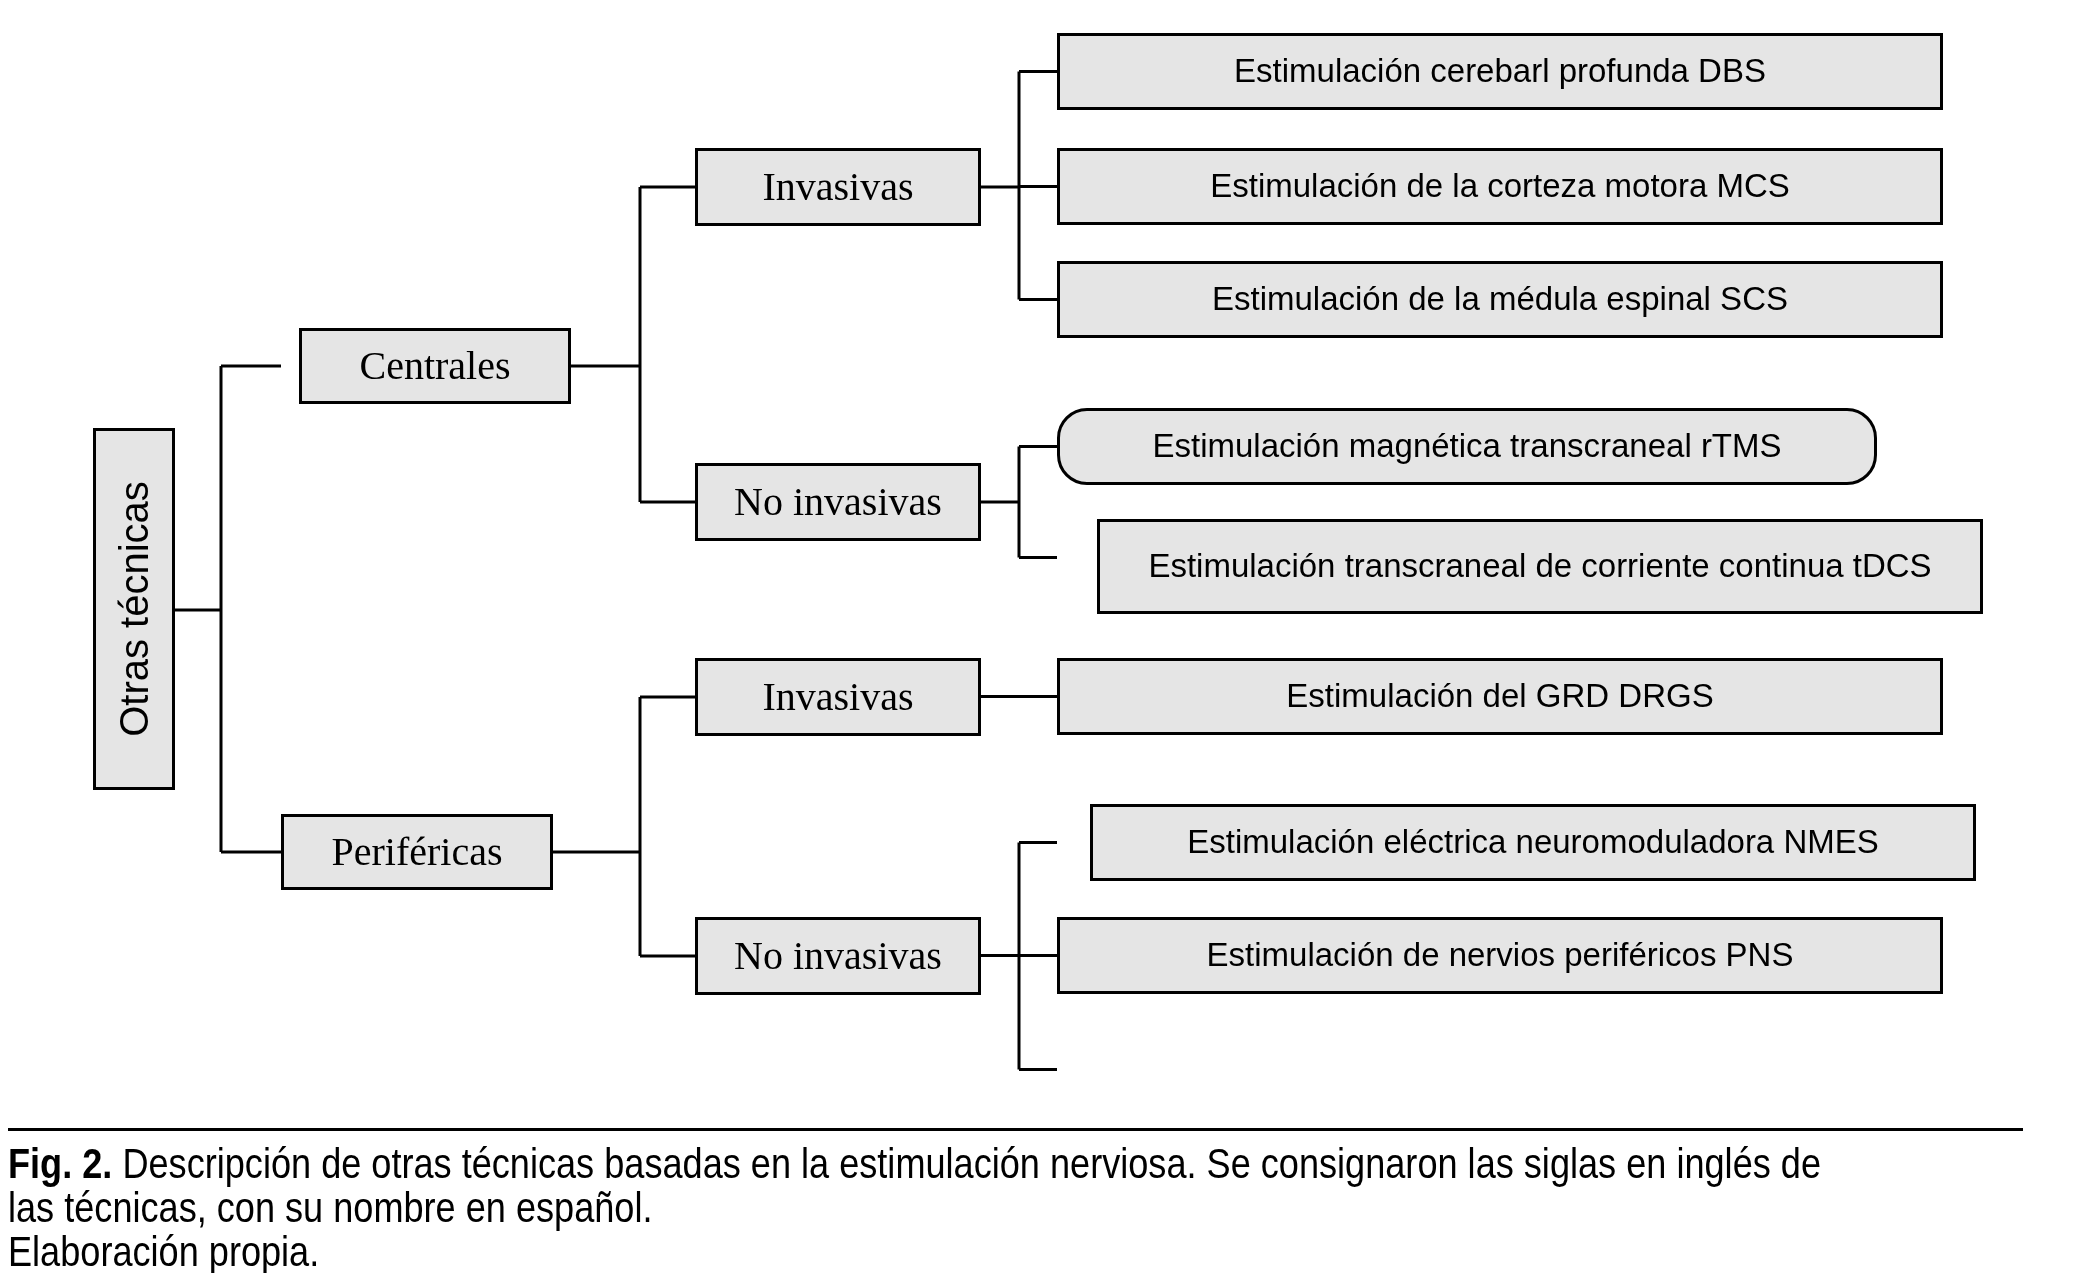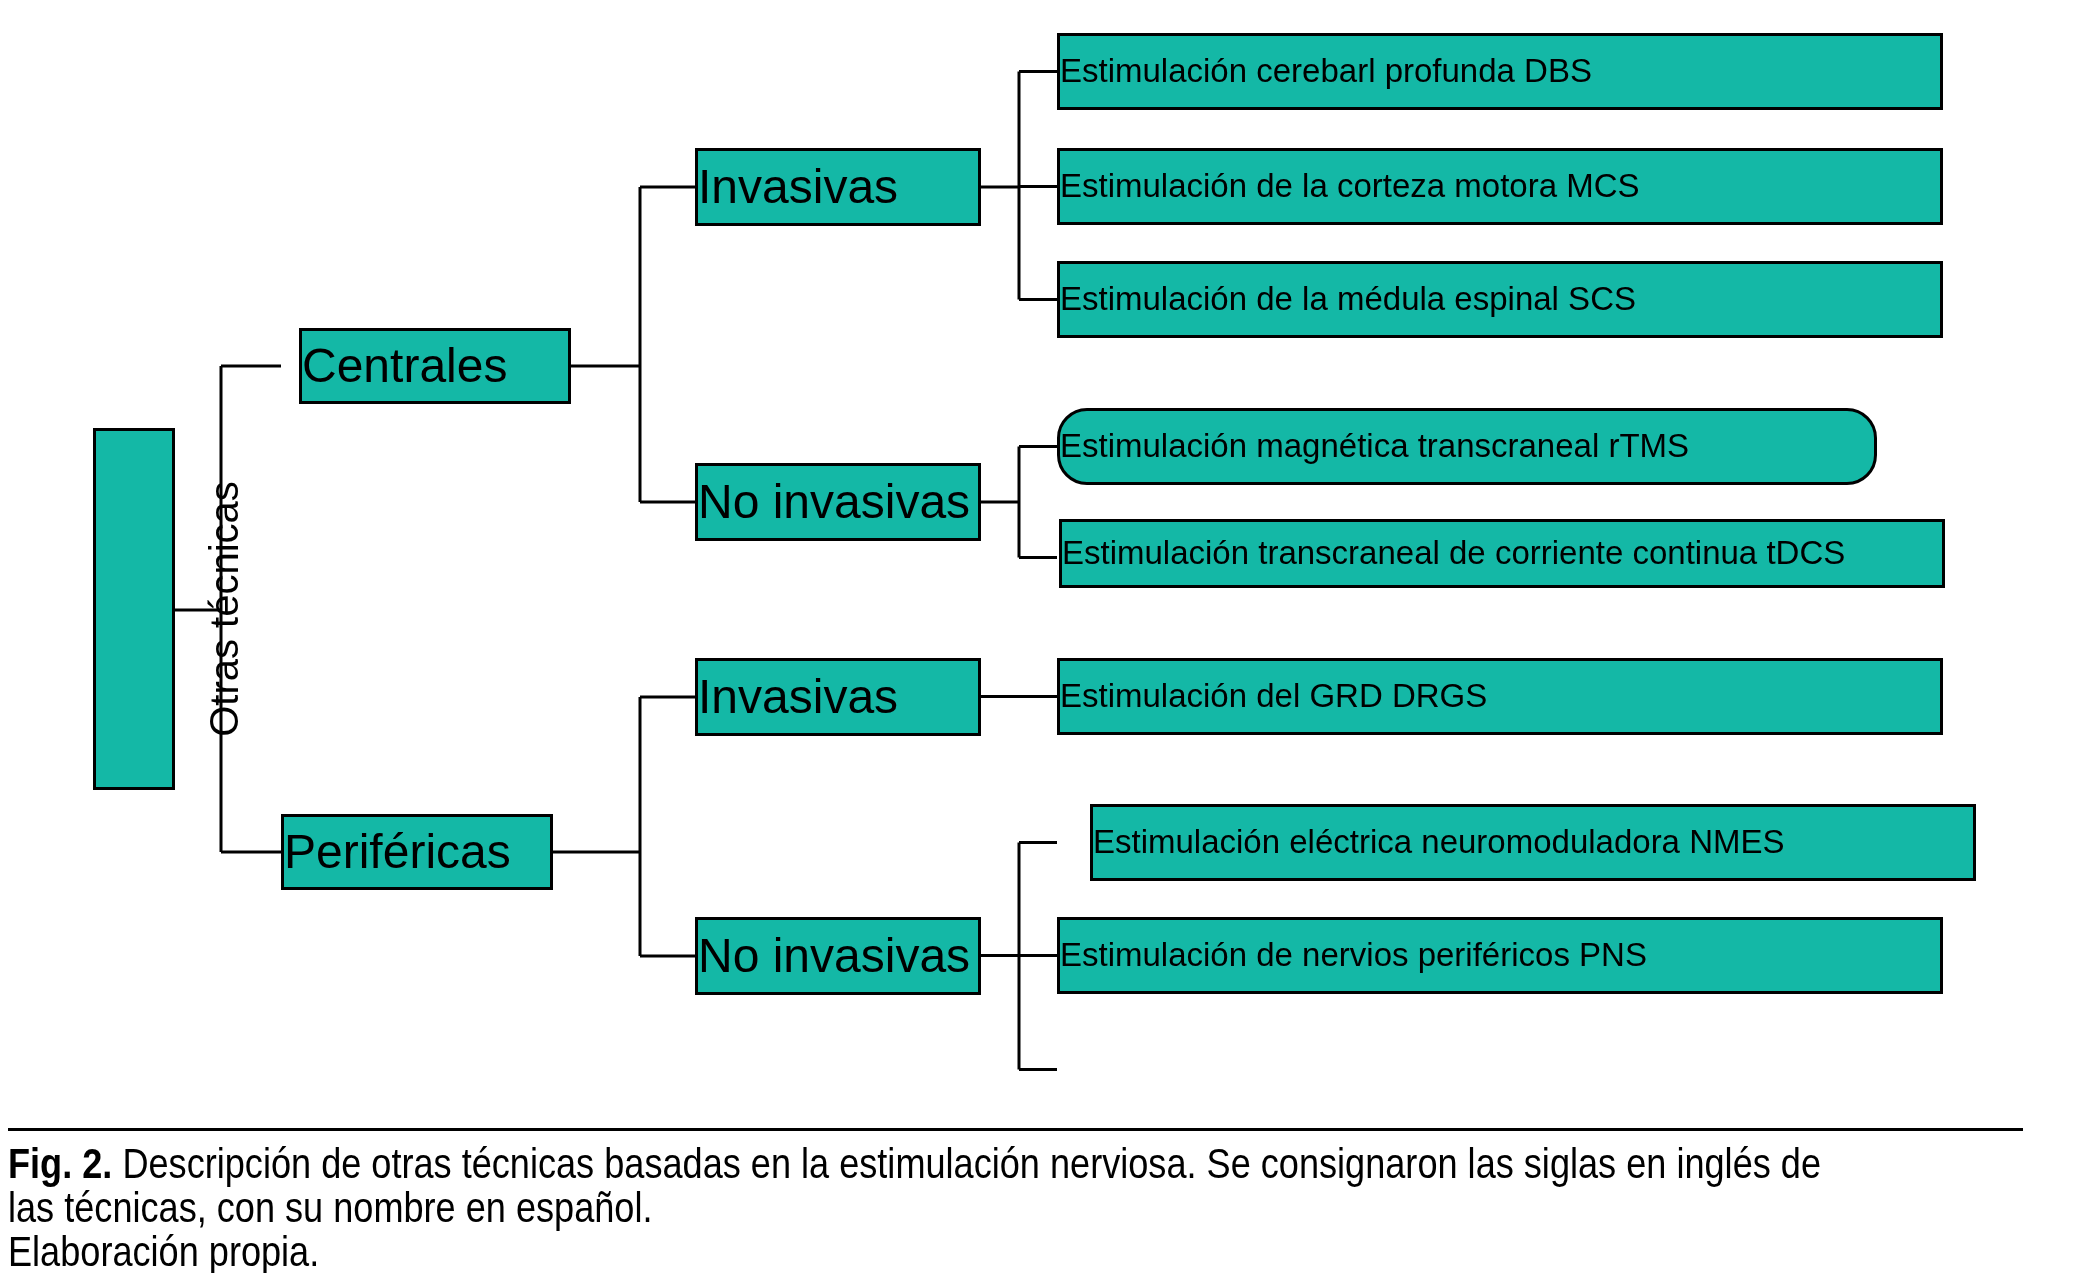--- a/index.html
+++ b/index.html
@@ -18,27 +18,28 @@
   }
   .connectors {
     position: absolute;
     left: 0;
     top: 0;
   }
   .node {
     position: absolute;
     box-sizing: border-box;
     border: 3px solid #000000;
-    background: #14b8a6;
+    background: #e5e5e5;
     display: flex;
     align-items: center;
+    justify-content: center;
     text-align: center;
     line-height: 1.1;
   }
-  .node.lvl   { font-size: 48px; }
+  .node.lvl   { font-size: 40px; font-family: Liberation Serif, serif; }
   .node.leaf  { font-size: 33px; }
   .node.root  { font-size: 40px; }
   .vtext {
     transform: rotate(-90deg);
     white-space: nowrap;
   }
   .caption {
     position: absolute;
     left: 8px;
     top: 1141px;
@@ -114,21 +115,21 @@
   </div>
   <div class="node leaf" style="left:1057px; top:148px; width:886px; height:77px;">
     <span>Estimulación de la corteza motora MCS</span>
   </div>
   <div class="node leaf" style="left:1057px; top:261px; width:886px; height:77px;">
     <span>Estimulación de la médula espinal SCS</span>
   </div>
   <div class="node leaf" style="left:1057px; top:408px; width:820px; height:77px;border-radius:30px;">
     <span>Estimulación magnética transcraneal rTMS</span>
   </div>
-  <div class="node leaf" style="left:1059px; top:519px; width:886px; height:69px;">
+  <div class="node leaf" style="left:1097px; top:519px; width:886px; height:95px;">
     <span>Estimulación transcraneal de corriente continua tDCS</span>
   </div>
   <div class="node leaf" style="left:1057px; top:658px; width:886px; height:77px;">
     <span>Estimulación del GRD DRGS</span>
   </div>
   <div class="node leaf" style="left:1090px; top:804px; width:886px; height:77px;">
     <span>Estimulación eléctrica neuromoduladora NMES</span>
   </div>
   <div class="node leaf" style="left:1057px; top:917px; width:886px; height:77px;">
     <span>Estimulación de nervios periféricos PNS</span>

